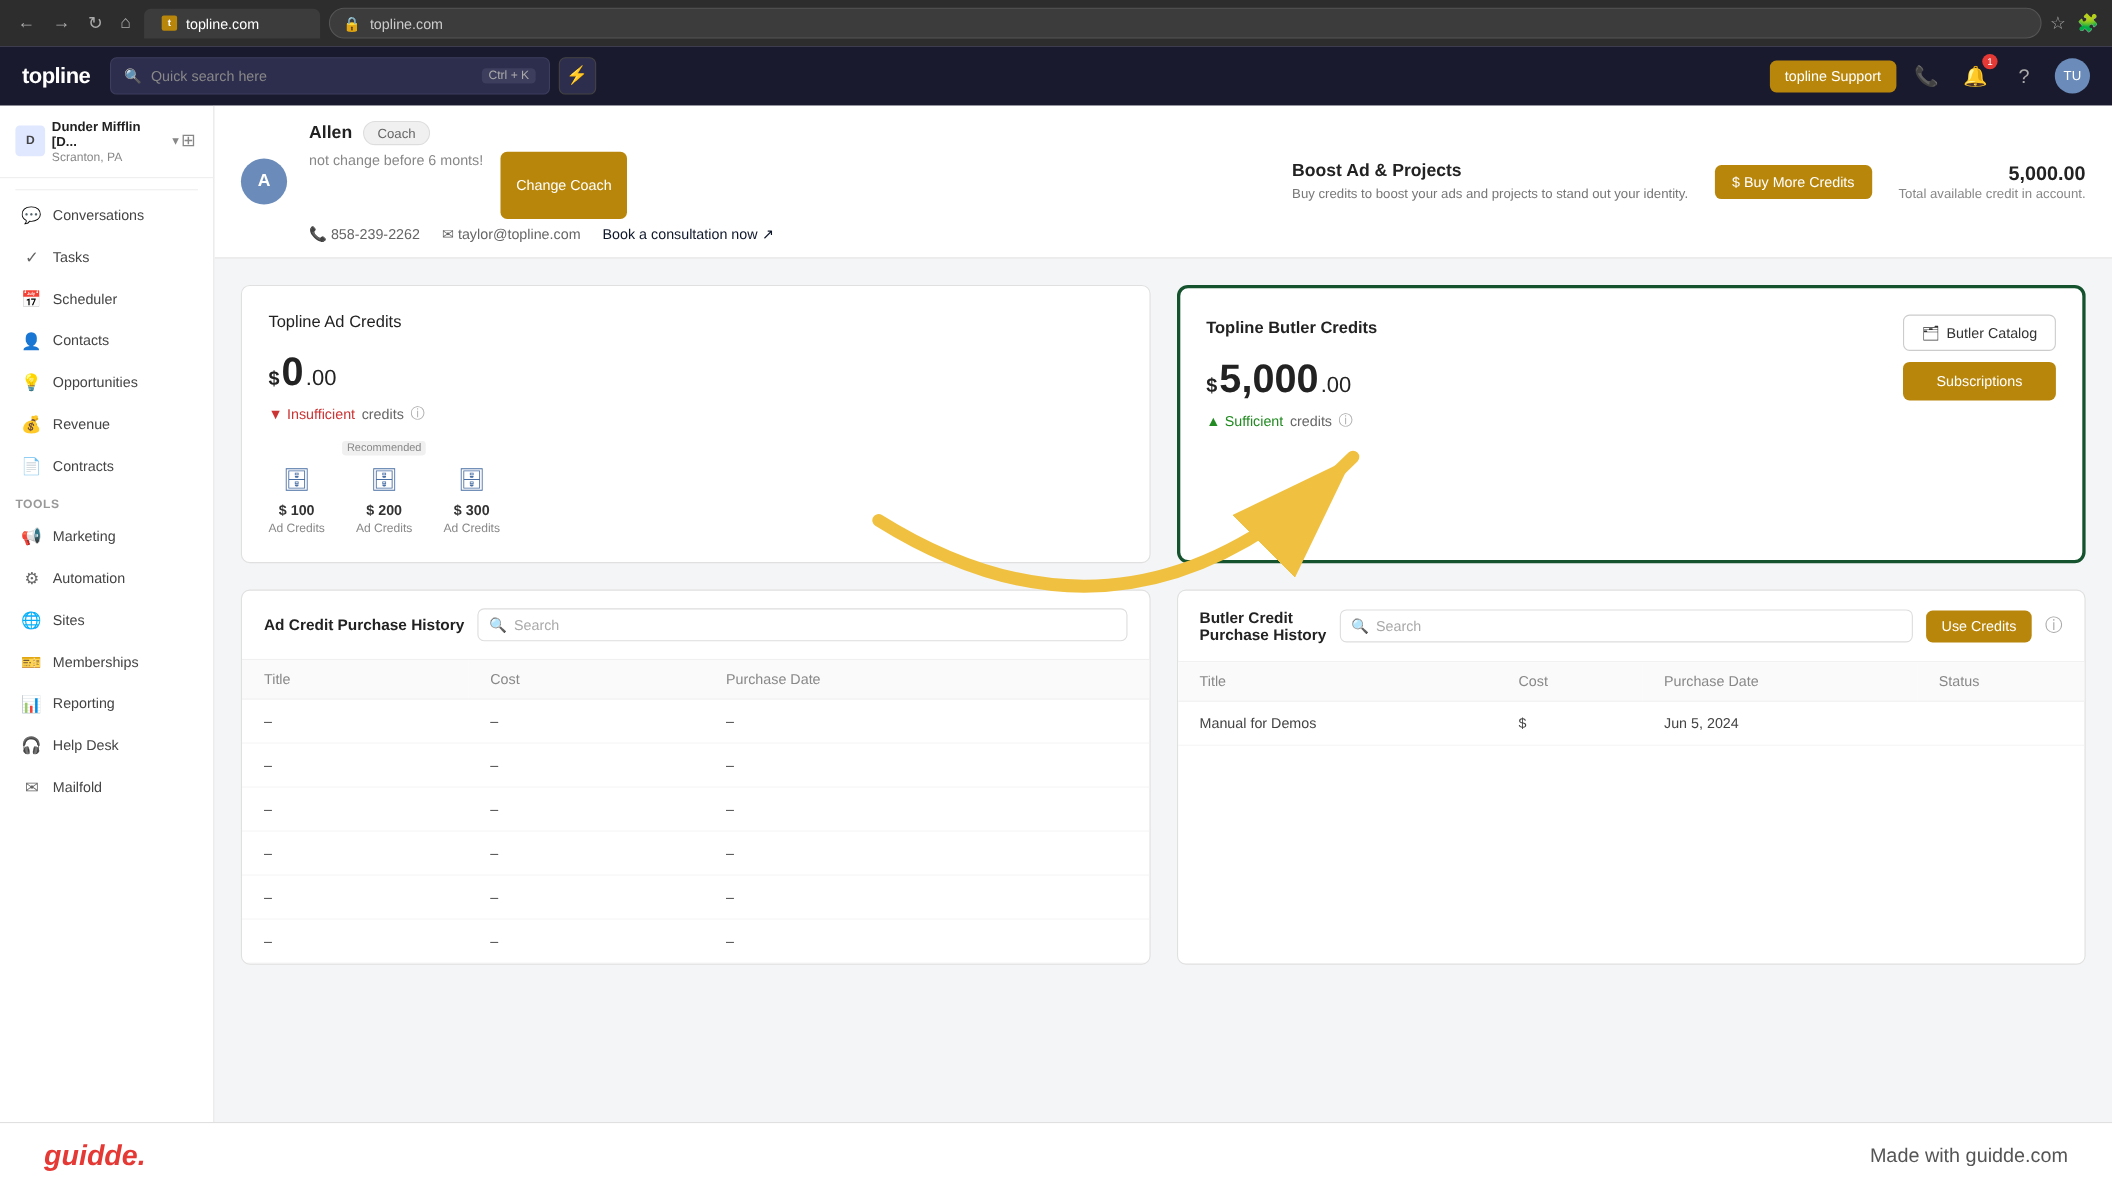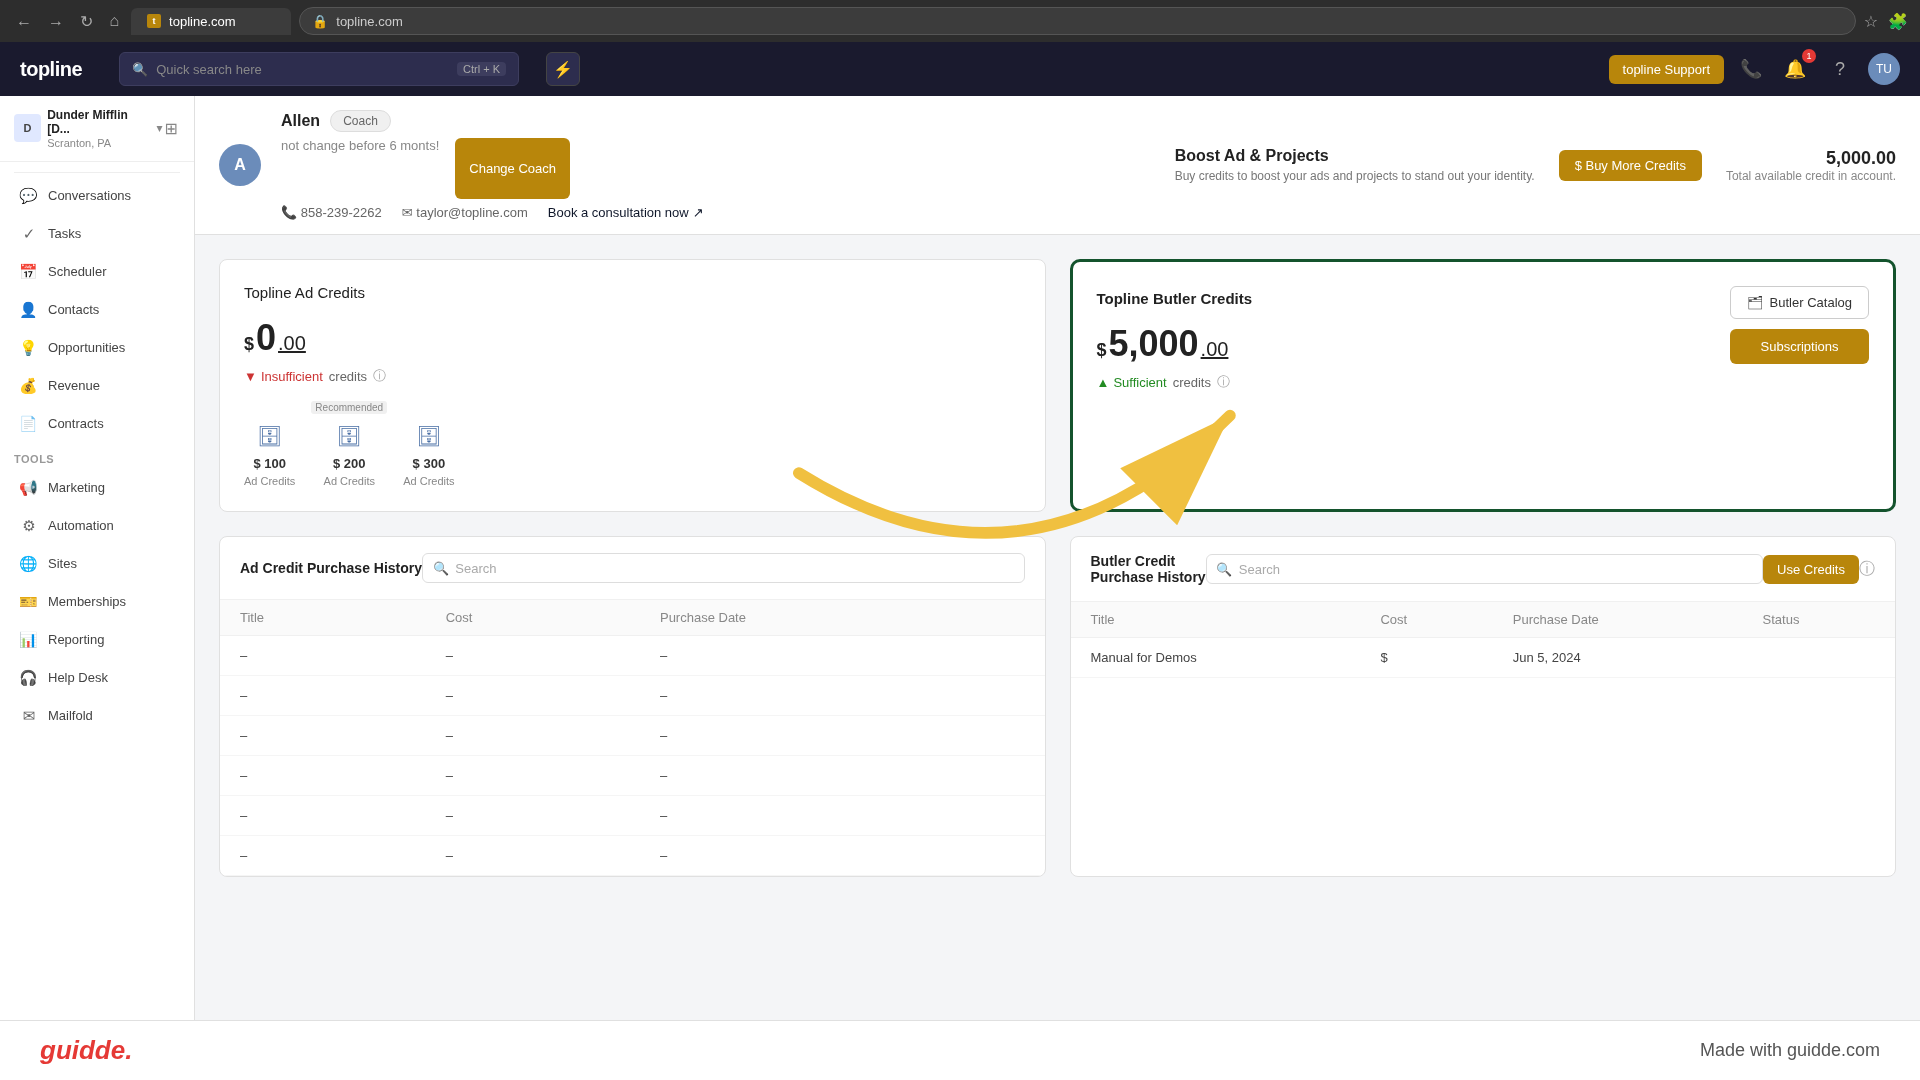--- a/index.html
+++ b/index.html
@@ -72,21 +72,21 @@
       height: calc(1080px - 42px);
     }
 
     
     .top-nav {
       background: #1a1a2e;
       height: 54px;
       display: flex;
       align-items: center;
       padding: 0 20px;
-      gap: 27px;
+      gap: 8px;
       flex-shrink: 0;
     }
     .logo {
       color: white;
       font-size: 20px;
       font-weight: 700;
       letter-spacing: -0.5px;
       margin-right: 10px;
     }
     .search-bar {
@@ -378,21 +378,20 @@
     }
     .amount-big {
       font-size: 36px;
       font-weight: 700;
       color: #222;
     }
     .amount-decimal {
       font-size: 20px;
       font-weight: 500;
       color: #222;
-      text-decoration: underline;
     }
     .status-row {
       display: flex;
       align-items: center;
       gap: 6px;
       margin-bottom: 16px;
       font-size: 13px;
     }
     .status-insufficient {
       color: #cc3333;
@@ -502,20 +501,21 @@
     .history-card {
       background: #fff;
       border-radius: 8px;
       border: 1px solid #e0e0e0;
       overflow: hidden;
     }
     .history-header {
       padding: 16px 20px;
       display: flex;
       align-items: center;
+      gap: 12px;
       border-bottom: 1px solid #f0f0f0;
     }
     .history-title {
       font-size: 14px;
       font-weight: 600;
       color: #222;
     }
     .history-search {
       flex: 1;
       border: 1px solid #ddd;

